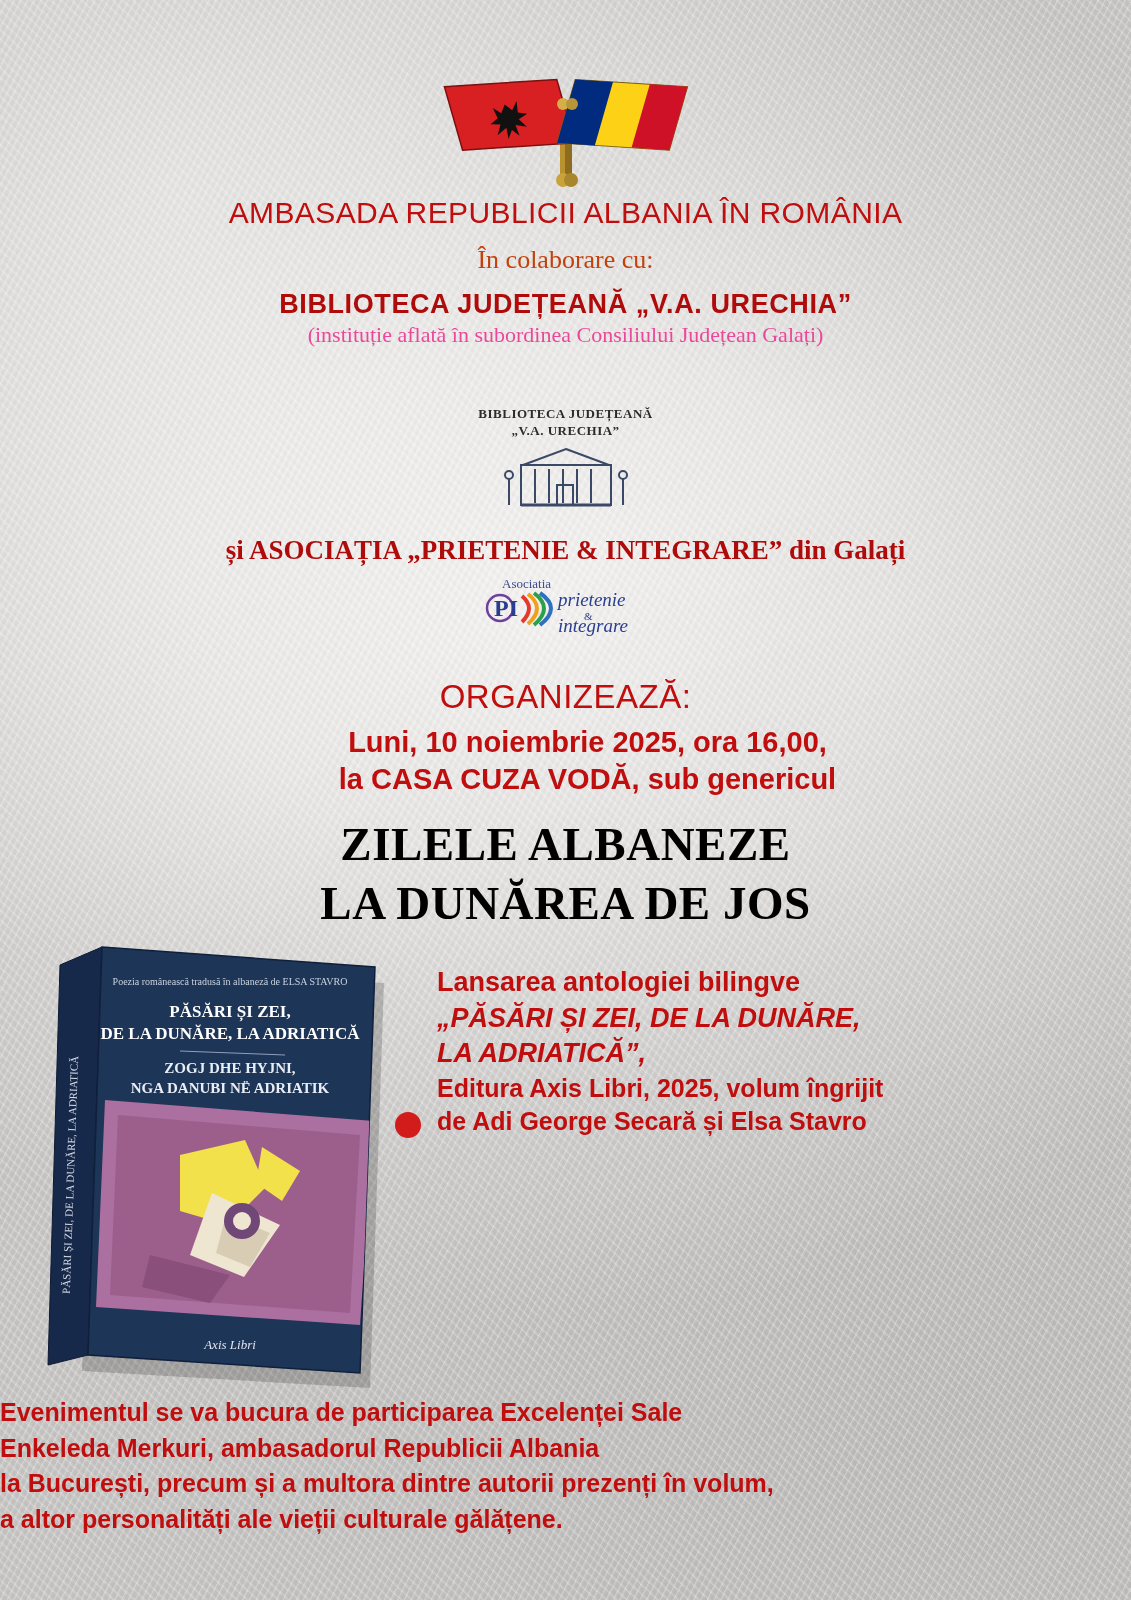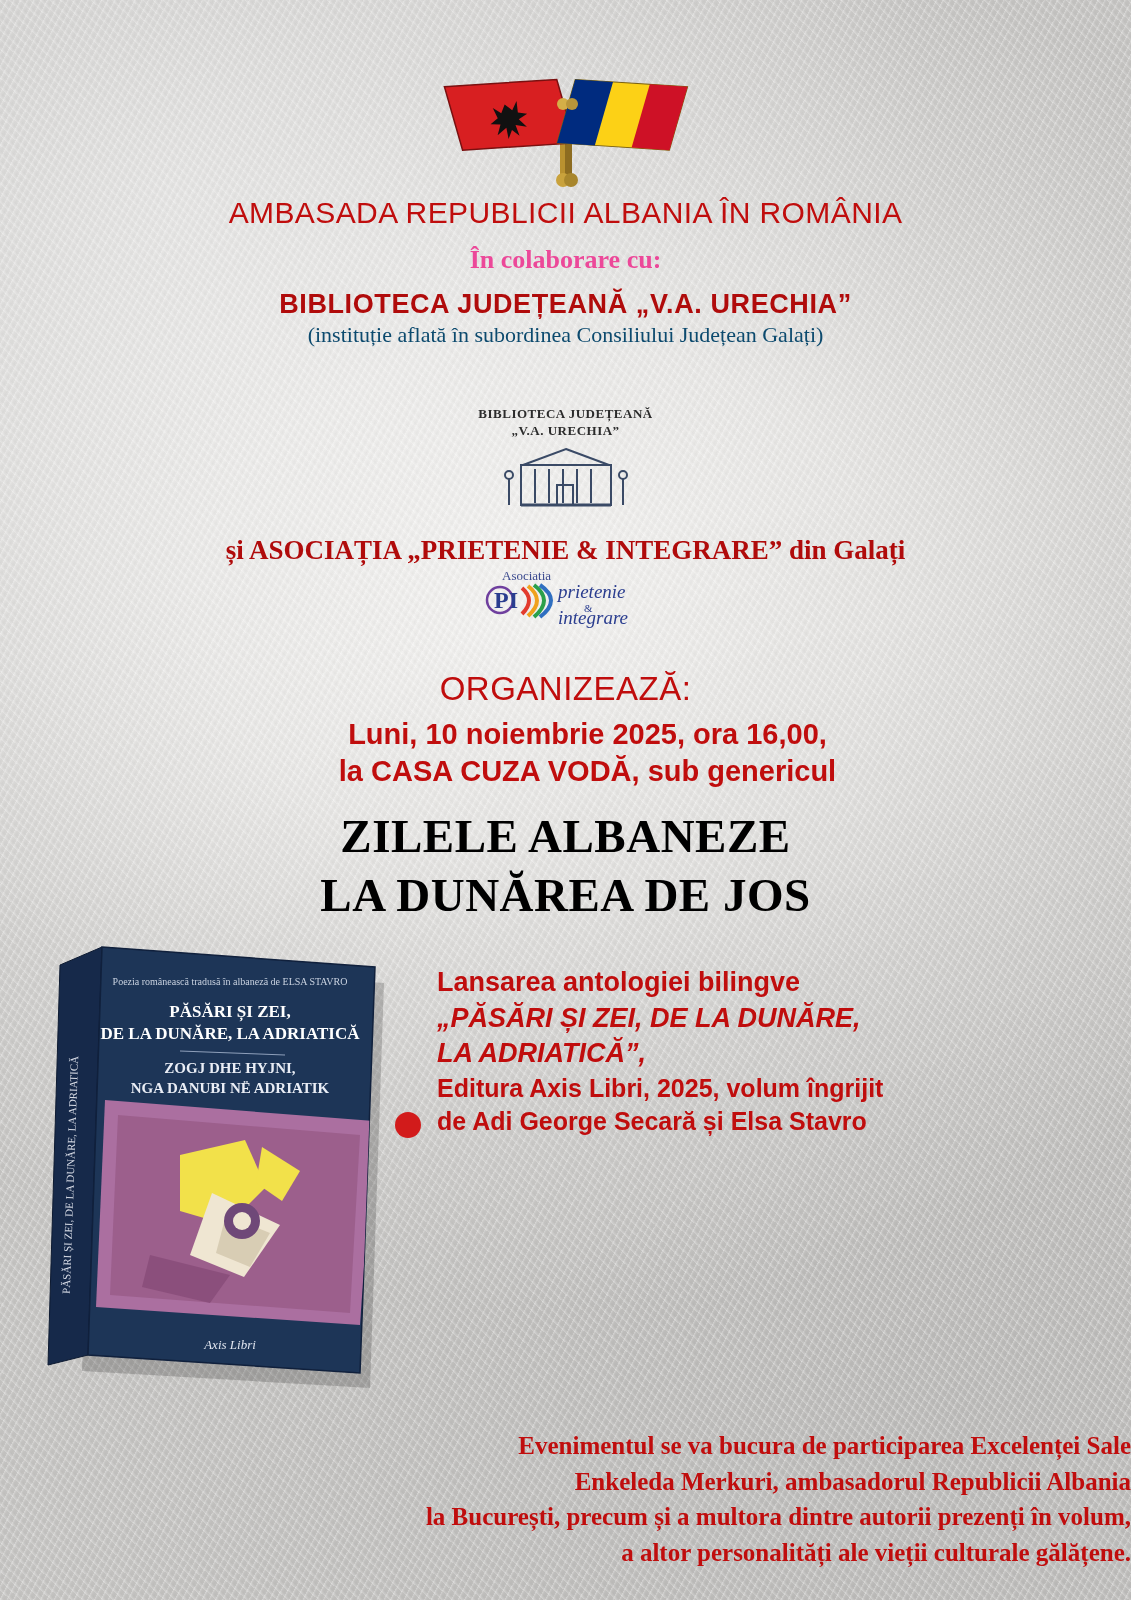--- a/index.html
+++ b/index.html
@@ -58,37 +58,37 @@
     font-size: 30px;
     color: #c00d0d;
     letter-spacing: 0.4px;
     font-family: "Liberation Sans", sans-serif;
     font-weight: 400;
     line-height: 1.15;
   }
   .t-collab {
     margin-top: 14px;
     font-family: "Liberation Serif", serif;
-    font-weight: bold;
+    font-weight: normal;
     font-size: 26px;
-    color: #ec4899;
+    color: #c2410c;
   }
   .t-library {
     margin-top: 14px;
     font-family: Liberation Sans, sans-serif;
     font-weight: bold;
     font-size: 27px;
     color: #b00b0b;
     letter-spacing: 0.6px;
   }
   .t-library-sub {
     margin-top: 2px;
     font-family: "Liberation Serif", serif;
     font-size: 22px;
-    color: #0c4a6e;
+    color: #ec4899;
   }
 
   
   .lib-logo {
     margin-top: 14px;
     display: flex;
     flex-direction: column;
     align-items: center;
   }
   .lib-logo-text1 {
@@ -110,21 +110,21 @@
 
   .t-assoc {
     margin-top: 22px;
     font-family: "Liberation Serif", serif;
     font-weight: bold;
     font-size: 27px;
     color: #b00b0b;
   }
 
   .pi-logo {
-    margin-top: 0;
+    margin-top: 8px;
     display: flex;
     justify-content: center;
   }
 
   .t-organizes {
     margin-top: 34px;
     font-size: 33px;
     color: #c00d0d;
     letter-spacing: 0.5px;
   }
@@ -186,24 +186,23 @@
   .b-line.italic { font-style: italic; }
   .b-line.small {
     font-size: 25px;
     font-weight: bold;
   }
 
   
   .footer {
     position: absolute;
     left: 0;
-    top: 1428px;
+    top: 1395px;
     width: 100%;
-    text-align: right;
-    font-family: Liberation Serif, serif;
+    text-align: left;
   }
   .f-line {
     font-size: 25px;
     font-weight: bold;
     color: #c00d0d;
     line-height: 1.42;
   }
 </style>
 </head>
 <body>

